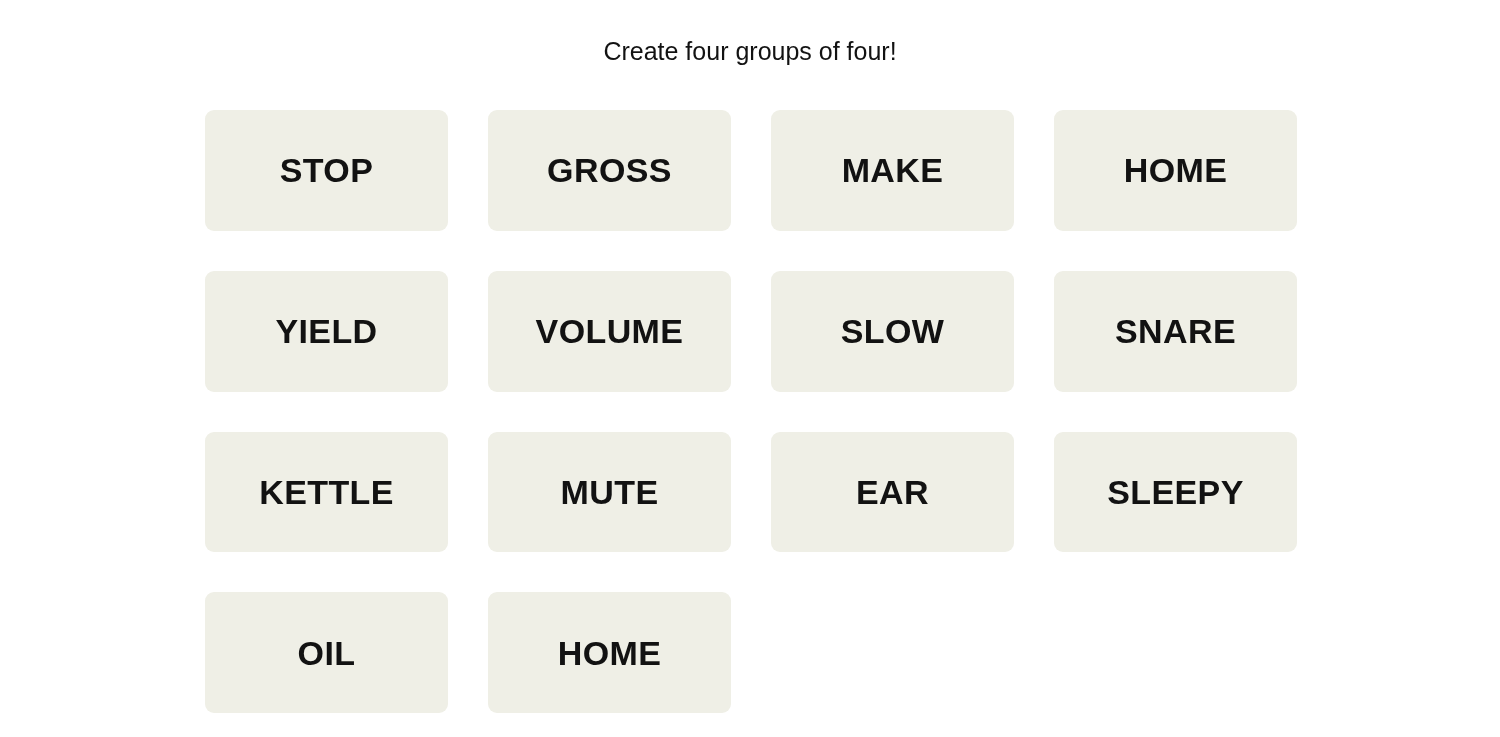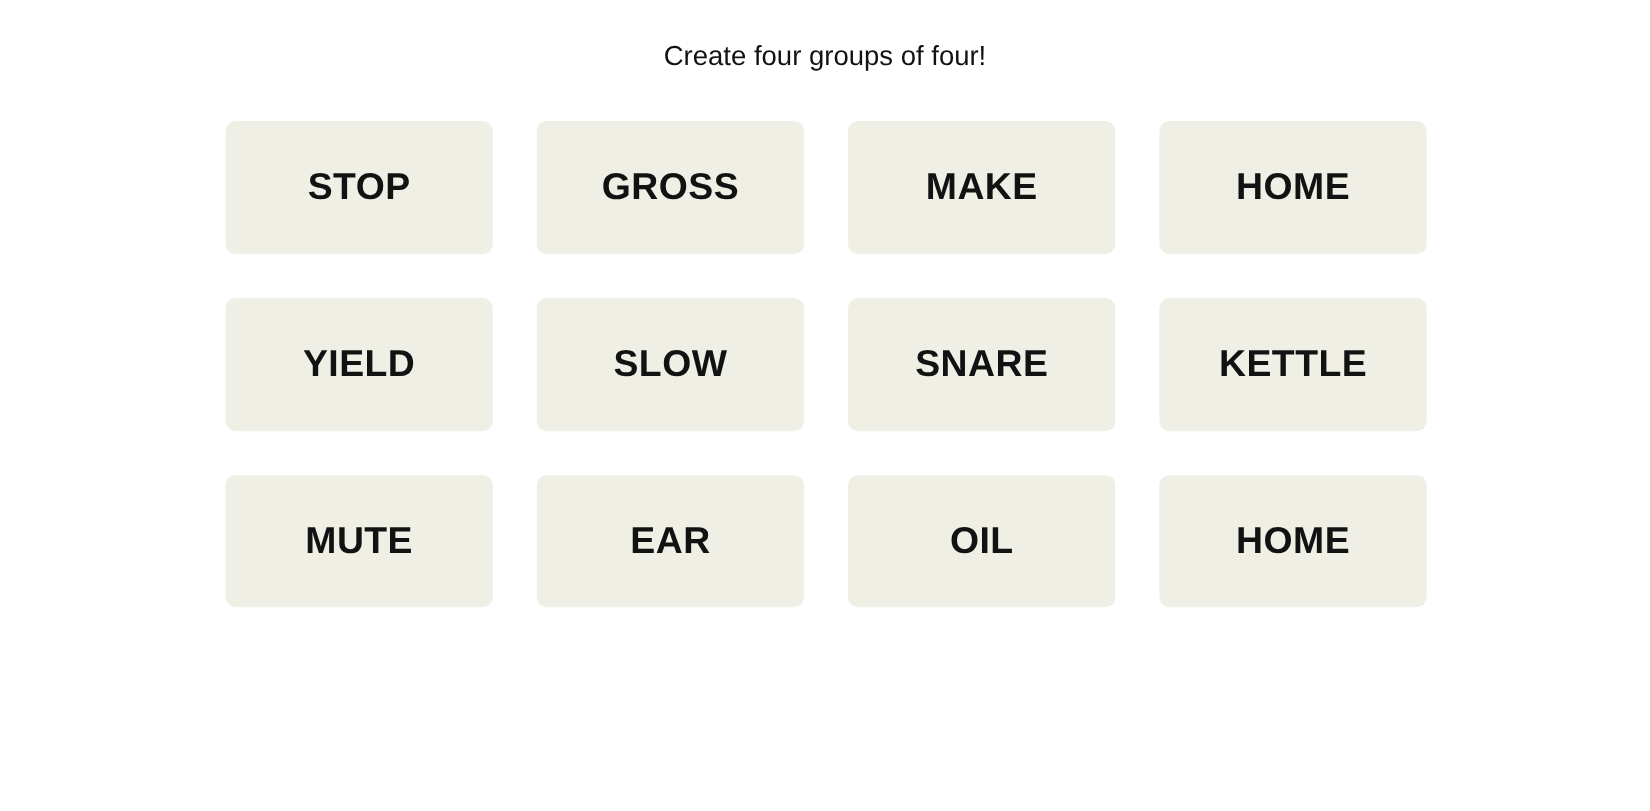--- a/index.html
+++ b/index.html
@@ -99,20 +99,23 @@
     </div>
 
     <div class="tile">
       <span class="tile-label">HOME</span>
     </div>
 
     <div class="tile">
       <span class="tile-label">YIELD</span>
     </div>
 
+    <div class="tile">
+      <span class="tile-label">VOLUME</span>
+    </div>
 
     <div class="tile">
       <span class="tile-label">SLOW</span>
     </div>
 
     <div class="tile">
       <span class="tile-label">SNARE</span>
     </div>
 
 
@@ -122,20 +125,23 @@
 
 
     <div class="tile">
       <span class="tile-label">MUTE</span>
     </div>
 
     <div class="tile">
       <span class="tile-label">EAR</span>
     </div>
 
+    <div class="tile">
+      <span class="tile-label">SLEEPY</span>
+    </div>
 
     <div class="tile">
       <span class="tile-label">OIL</span>
     </div>
 
     <div class="tile">
       <span class="tile-label">HOME</span>
     </div>
 
   </div>

